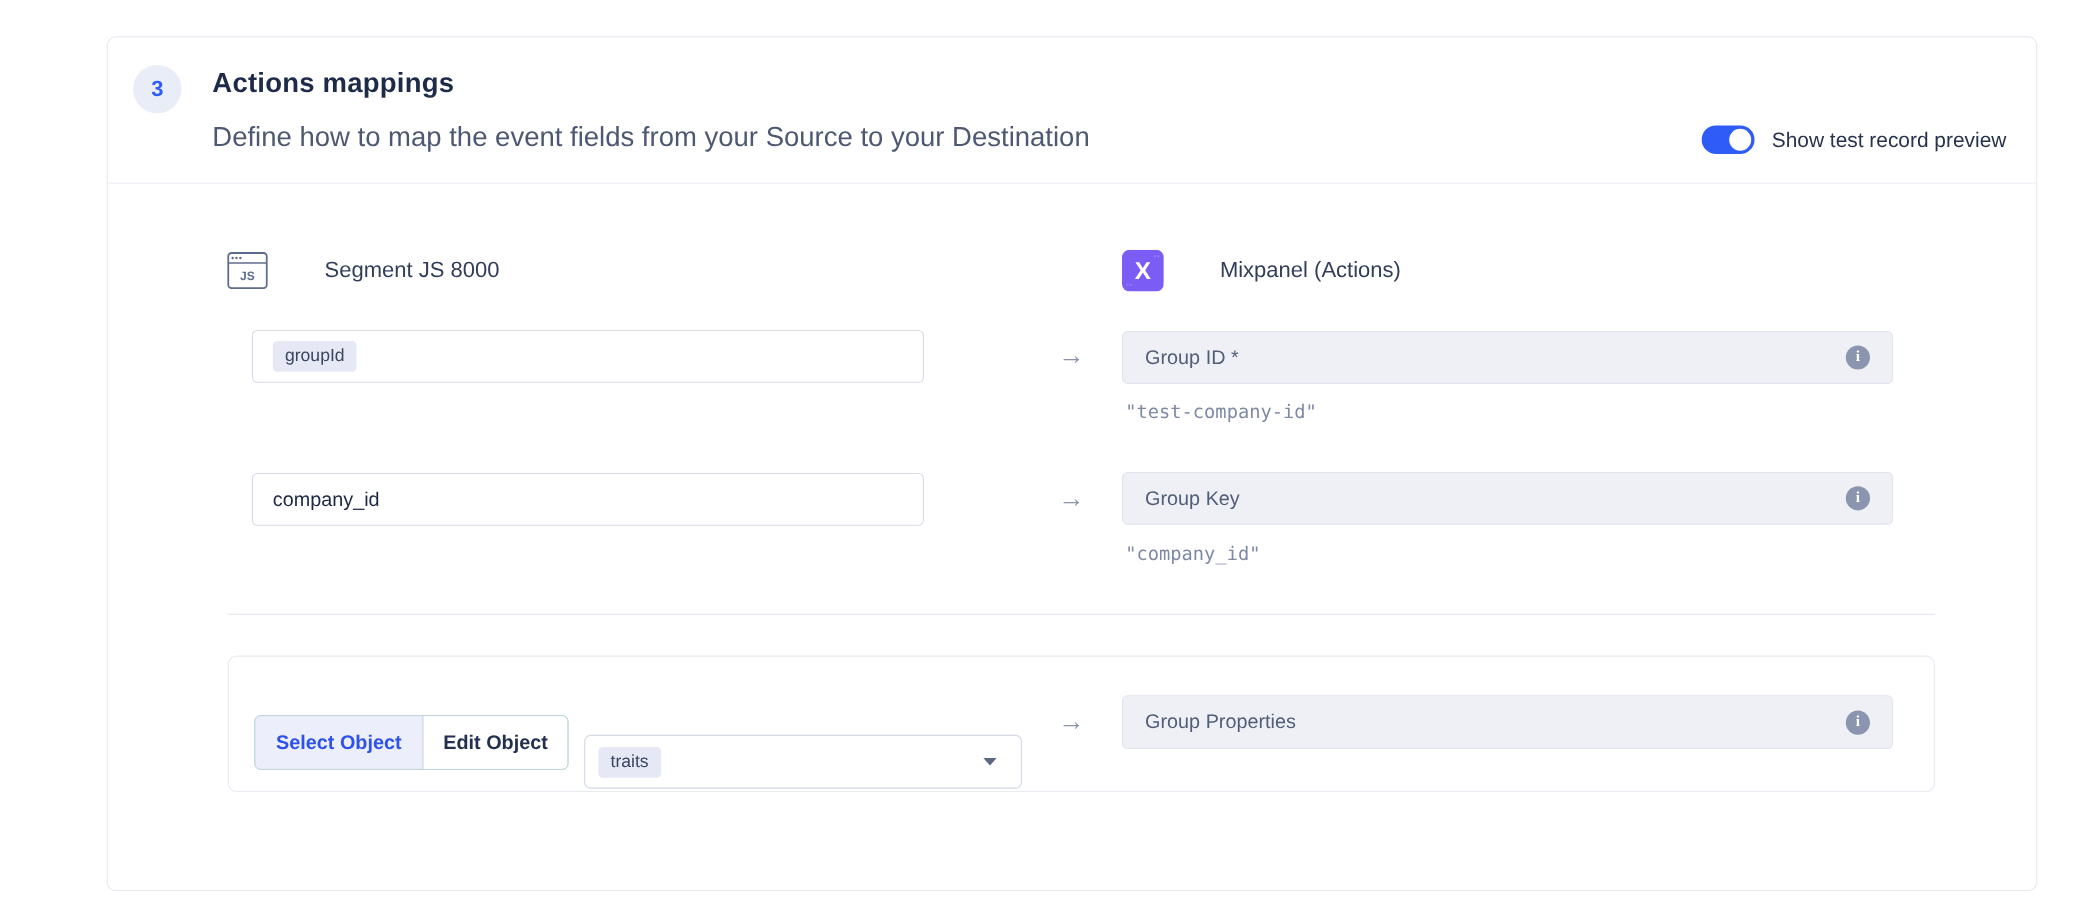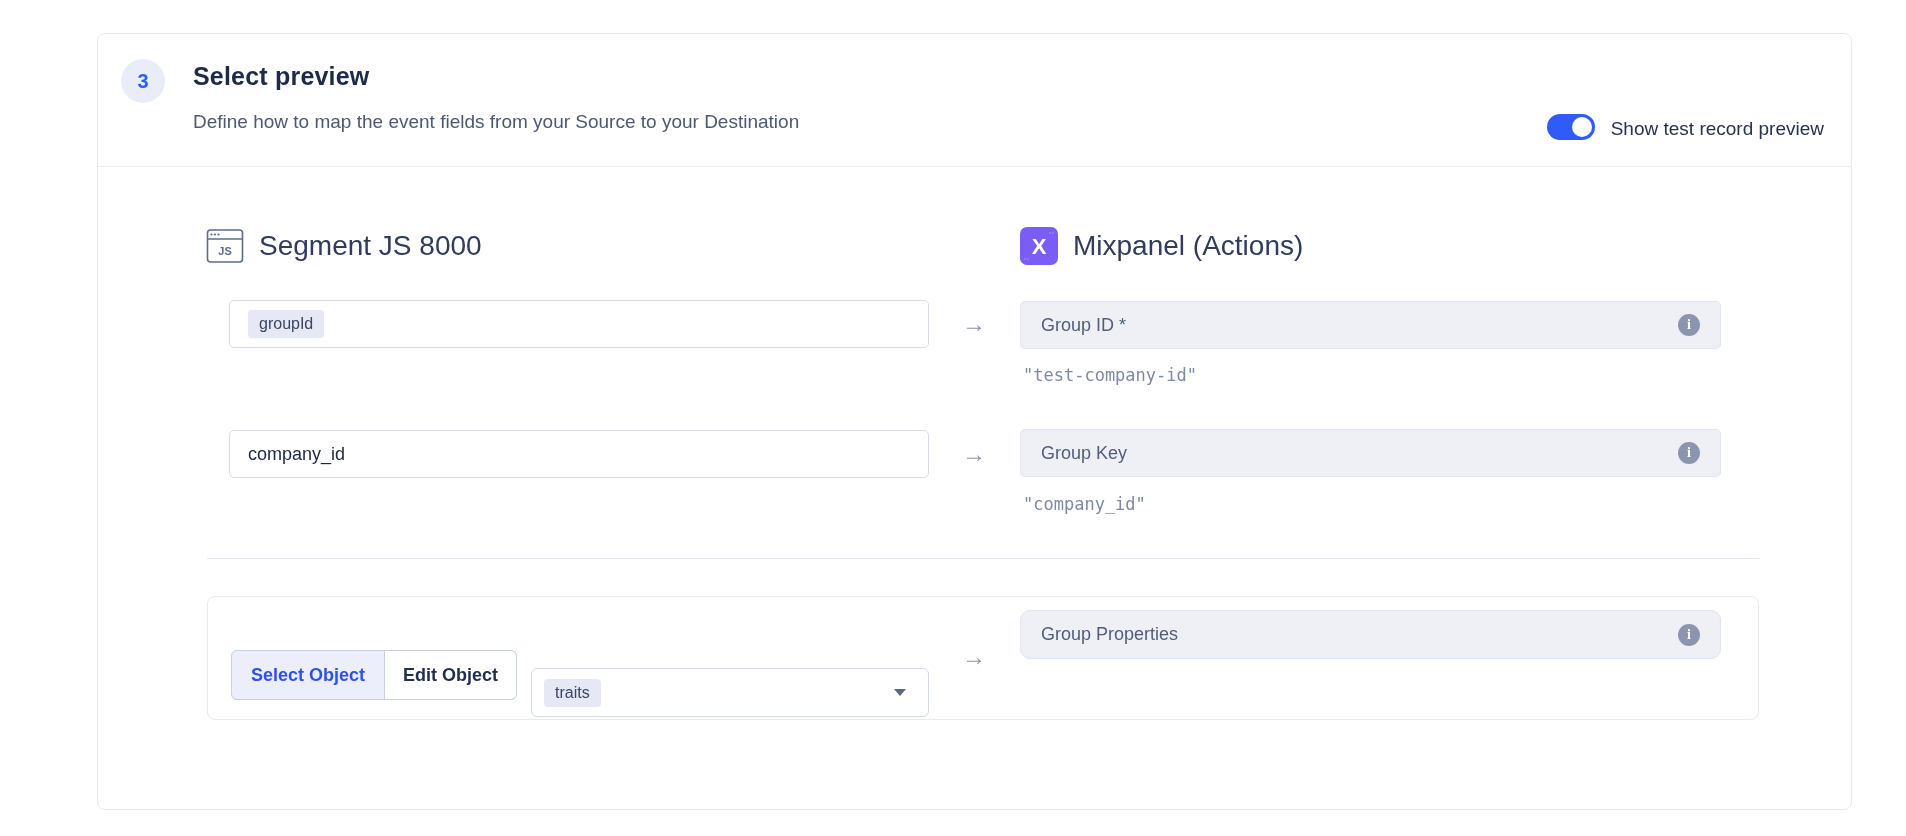--- a/index.html
+++ b/index.html
@@ -37,21 +37,21 @@
   .page-title {
     position: absolute;
     left: 95px; top: 28px;
     font-size: 25px; font-weight: 700;
     color: #1e2b48;
     letter-spacing: .2px;
   }
   .page-subtitle {
     position: absolute;
     left: 95px; top: 77px;
-    font-size: 19px;
+    font-size: 25px;
     color: #4d5872;
   }
   .toggle-wrap {
     position: absolute;
     right: 27px; top: 80px;
     height: 26px;
     display: flex; align-items: flex-end; gap: 16px;
   }
   .toggle {
     width: 48px; height: 26px;
@@ -70,26 +70,26 @@
   }
   .toggle-label {
     font-size: 19px;
     color: #27324d;
     white-space: nowrap;
   }
   
   .conn-header { position: absolute; display: flex; align-items: center; gap: 15px; }
   .conn-header.src  { left: 108px; top: 193px; }
   .conn-header.dst  { left: 922px; top: 193px; }
-  .conn-label { font-size: 28px; color: #303c59; }
+  .conn-label { font-size: 20px; color: #303c59; margin-left: 36px; }
   .icon-box { width: 38px; height: 38px; display: block; }
   
   .src-input {
     position: absolute;
-    left: 131px; width: 700px; height: 48px;
+    left: 131px; width: 611px; height: 48px;
     background: #ffffff;
     border: 1px solid #d8dce9;
     border-radius: 5px;
     display: flex; align-items: center;
     padding: 0 18px;
     cursor: text;
   }
   .token-pill {
     background: #e6e9f5;
     color: #3a4560;
@@ -196,30 +196,30 @@
     width: 0; height: 0;
     border-left: 6px solid transparent;
     border-right: 6px solid transparent;
     border-top: 7px solid #5a6785;
   }
   
   .row1-src { top: 266px; }  .row1-arrow { top: 278px; }  .row1-dst { top: 267px; }
   .row1-preview { top: 331px; }
   .row2-src { top: 396px; }  .row2-arrow { top: 408px; }  .row2-dst { top: 395px; }
   .row2-preview { top: 460px; }
-  .row3-arrow { top: 611px; } .row3-dst { top: 576px; height: 49px; border-radius: 10px; }
+  .row3-arrow { top: 611px; } .row3-dst { top: 598px; height: 49px; }
 </style>
 </head>
 <body>
 
 <div class="card">
 
   <div class="card-header">
     <div class="step-badge">3</div>
-    <div class="page-title">Select preview</div>
+    <div class="page-title">Actions mappings</div>
     <div class="page-subtitle">Define how to map the event fields from your Source to your Destination</div>
     <div class="toggle-wrap">
       <div class="toggle">
         <div class="knob"></div>
       </div>
       <span class="toggle-label">Show test record preview</span>
     </div>
   </div>
 
   <div class="conn-header src">

